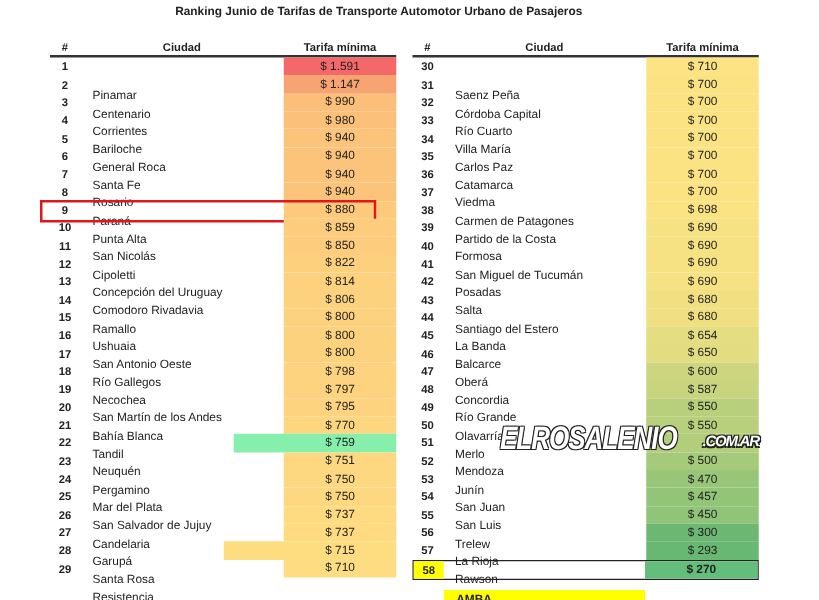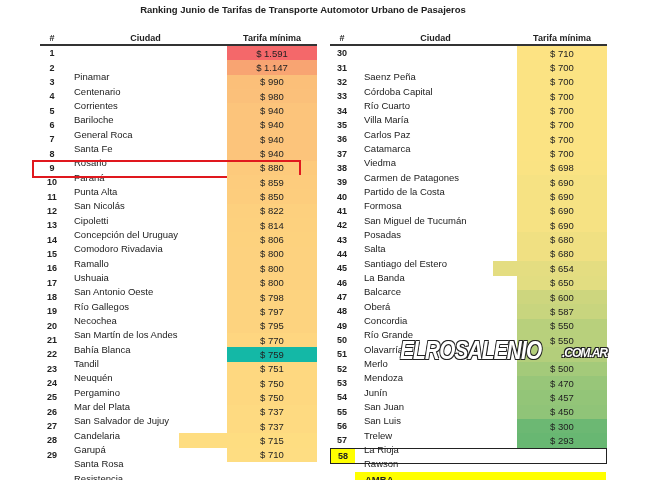--- a/index.html
+++ b/index.html
@@ -146,21 +146,21 @@
         <div class="c-val" style="background: rgb(253, 211, 127);">$ 795</div>
       </div>
       <div class="row">
         <div class="c-num">21</div>
         <div class="c-city">Tandil</div>
         <div class="c-val" style="background: rgb(254, 214, 128);">$ 770</div>
       </div>
       <div class="row">
         <div class="c-num">22</div>
         <div class="c-city">Neuquén</div>
-        <div class="c-val" style="background: #14b8a6;">$ 759</div>
+        <div class="c-val" style="background: #86efac; padding-left: 40px;">$ 759</div>
       </div>
       <div class="row">
         <div class="c-num">23</div>
         <div class="c-city">Pergamino</div>
         <div class="c-val" style="background: rgb(254, 216, 128);">$ 751</div>
       </div>
       <div class="row">
         <div class="c-num">24</div>
         <div class="c-city">Mar del Plata</div>
         <div class="c-val" style="background: rgb(254, 216, 128);">$ 750</div>
@@ -271,21 +271,21 @@
         <div class="c-val" style="background: rgb(240, 224, 130);">$ 680</div>
       </div>
       <div class="row">
         <div class="c-num">44</div>
         <div class="c-city">La Banda</div>
         <div class="c-val" style="background: rgb(240, 224, 130);">$ 680</div>
       </div>
       <div class="row">
         <div class="c-num">45</div>
         <div class="c-city">Balcarce</div>
-        <div class="c-val" style="background: rgb(228, 221, 129); padding-left: 24px;">$ 654</div>
+        <div class="c-val" style="background: rgb(228, 221, 129);">$ 654</div>
       </div>
       <div class="row">
         <div class="c-num">46</div>
         <div class="c-city">Oberá</div>
         <div class="c-val" style="background: rgb(226, 221, 129);">$ 650</div>
       </div>
       <div class="row">
         <div class="c-num">47</div>
         <div class="c-city">Concordia</div>
         <div class="c-val" style="background: rgb(205, 214, 126);">$ 600</div>
@@ -336,20 +336,21 @@
         <div class="c-val" style="background: rgb(108, 184, 115);">$ 300</div>
       </div>
       <div class="row">
         <div class="c-num">57</div>
         <div class="c-city">Rawson</div>
         <div class="c-val" style="background: rgb(104, 183, 114);">$ 293</div>
       </div>
       <div class="row amba">
         <div class="c-num">58</div>
         <div class="c-city">AMBA</div>
+        <div class="c-val" style="background: rgb(99, 190, 123);">$ 270</div>
       </div>
     </div>
 </div>
 
 <div class="watermark">
   <span class="big">ELROSALENIO</span>
   <span class="small">.COM.AR</span>
 </div>
 
 </body></html>

